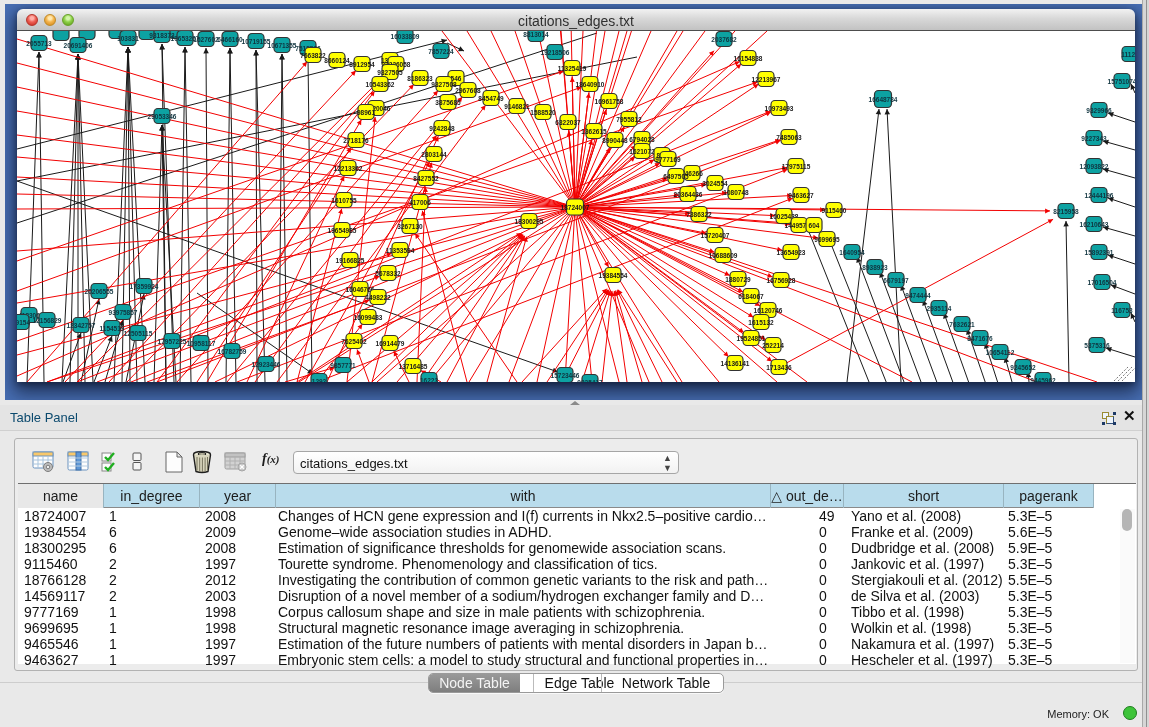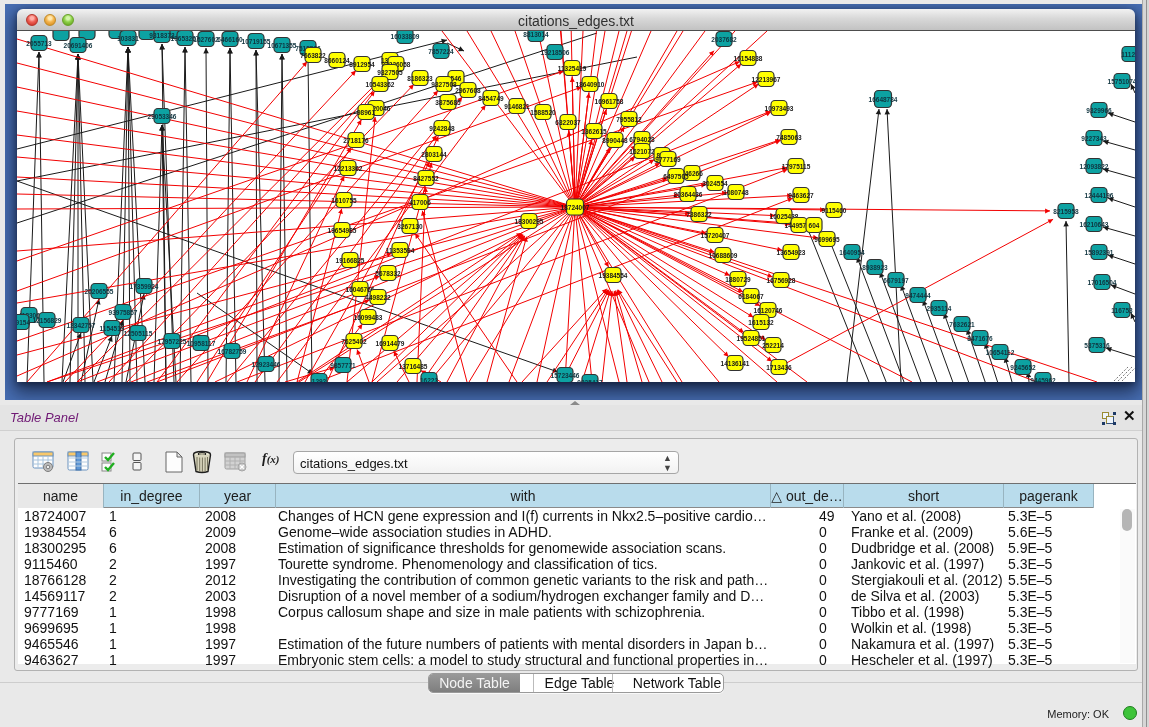--- a/index.html
+++ b/index.html
@@ -23,21 +23,21 @@
 .tl.g { left:45px; background:radial-gradient(circle at 50% 32%, #d2f5a8 0 18%, #8fd24a 45%, #6cab28 80%); border:0.5px solid #69a129;}
 #canvas { position:absolute; left:0; top:22px; width:1118px; height:351px;
   background:#ffffff; overflow:hidden; }
 #rightstrip { position:absolute; left:1142px; top:0; width:7px; height:727px;
   background:#d6d6d6; border-left:1px solid #a8a8a8; }
 #rightstrip .vline { position:absolute; left:3px; top:0; width:1px; height:727px; background:#909090; }
 
 
 #tpheader { position:absolute; left:0; top:405px; width:1142px; height:26px;
   background:#e4e4e4; border-bottom:1px solid #d0d0d0; }
-#tpheader .t { position:absolute; left:10px; top:5px; font-size:13px; color:#701a75;font-style:italic; }
+#tpheader .t { position:absolute; left:10px; top:5px; font-size:13px; color:#0c4a6e; }
 #floaticon { position:absolute; left:1102px; top:6px; width:14px; height:14px; }
 #closex { position:absolute; left:1123px; top:2px; font-size:15px; font-weight:bold; color:#111; }
 
 #toolpanel { position:absolute; left:14px; top:438px; width:1124px; height:233px;
   background:#ececec; border:1px solid #b2b2b2; border-radius:3px; }
 #toolbar { position:absolute; left:10px; top:0; width:100%; height:44px; }
 .ic { position:absolute; top:11px; }
 #dropdown { position:absolute; left:278px; top:12px; width:386px; height:23px;
   background:linear-gradient(#ffffff,#f2f2f2); border:1px solid #a6a6a6; border-radius:4px; }
 #dropdown .txt { position:absolute; left:6px; top:4px; font-size:13px; color:#111; }
@@ -887,20 +887,21 @@
           <div class="c c-year">1998</div>
           <div class="c c-title">Corpus callosum shape and size in male patients with schizophrenia.</div>
           <div class="c c-out">0</div>
           <div class="c c-short">Tibbo et al. (1998)</div>
           <div class="c c-pr">5.3E–5</div>
         </div>
 <div class="tr">
 <div class="c c-name">9699695</div>
           <div class="c c-deg">1</div>
           <div class="c c-year">1998</div>
+          <div class="c c-title">Structural magnetic resonance image averaging in schizophrenia.</div>
           <div class="c c-out">0</div>
           <div class="c c-short">Wolkin et al. (1998)</div>
           <div class="c c-pr">5.3E–5</div>
         </div>
 <div class="tr">
 <div class="c c-name">9465546</div>
           <div class="c c-deg">1</div>
           <div class="c c-year">1997</div>
           <div class="c c-title">Estimation of the future numbers of patients with mental disorders in Japan b…</div>
           <div class="c c-out">0</div>
@@ -920,17 +921,17 @@
     <div id="vscroll">
         <div class="thumb"></div>
       </div>
   </div>
 </div>
 
 <div style="position:absolute; left:0; top:682px; width:1142px; height:1px; background:#cdcdcd;"></div>
 <div id="tabs">
   <div class="tab sel" style="left:0; width:91px;">Node Table</div>
   <div class="tab" style="left:104px; width:92px; border-left:1px solid #bbb;">Edge Table</div>
-  <div class="tab" style="left:183px; width:113px; border-left:1px solid #bbb;padding-left:16px;">Network Table</div>
+  <div class="tab" style="left:172px; width:113px; border-left:1px solid #bbb;padding-left:16px;">Network Table</div>
 </div>
 
 <div id="memok">Memory: OK</div>
 <div id="memdot"></div>
 
 </body></html>

